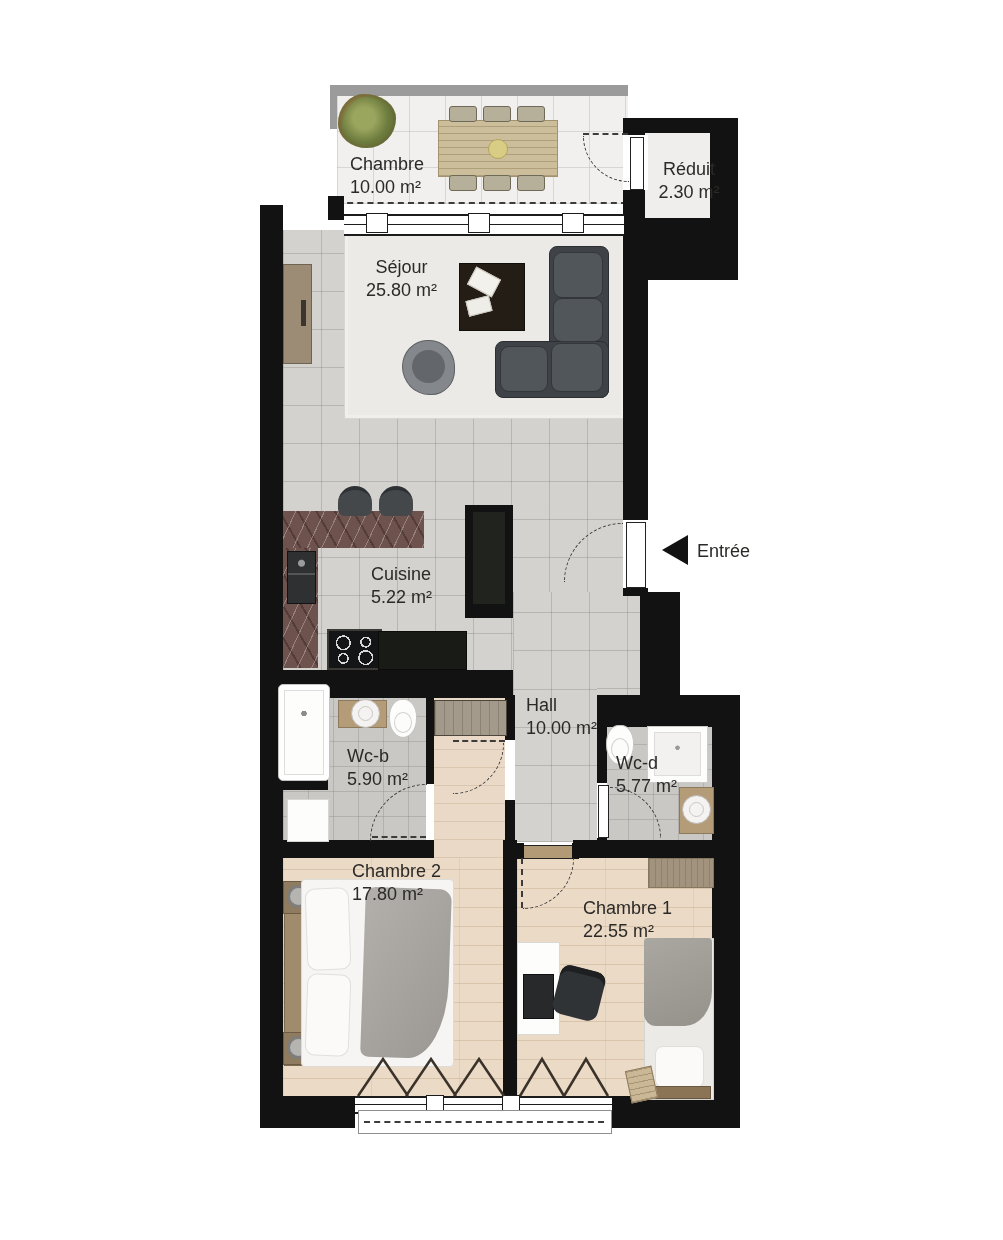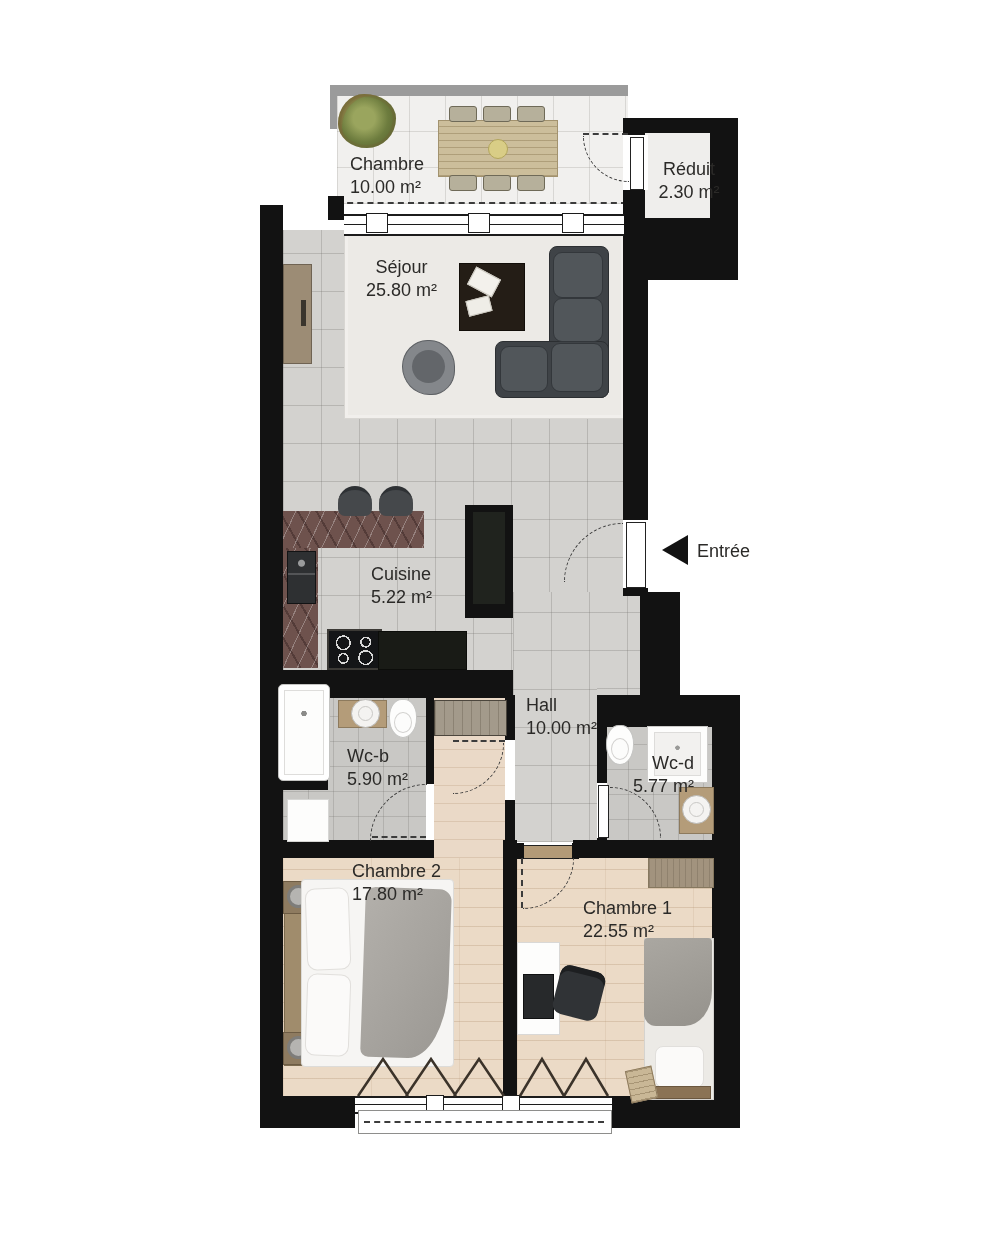--- a/index.html
+++ b/index.html
@@ -242,21 +242,21 @@
     <span>5.22 m²</span>
   </div>
   <div class="rlabel" style="left:526px;top:694px;z-index:41;">
     <span>Hall</span>
     <span>10.00 m²</span>
   </div>
   <div class="rlabel" style="left:347px;top:745px;z-index:41;">
     <span>Wc-b</span>
     <span>5.90 m²</span>
   </div>
-  <div class="rlabel" style="left:633px;top:752px;z-index:41;align-items:flex-end;">
+  <div class="rlabel" style="left:616px;top:752px;z-index:41;">
     <span>Wc-d</span>
     <span>5.77 m²</span>
   </div>
   <div class="rlabel" style="left:352px;top:860px;z-index:41;">
     <span>Chambre 2</span>
     <span>17.80 m²</span>
   </div>
   <div class="rlabel" style="left:583px;top:897px;z-index:41;">
     <span>Chambre 1</span>
     <span>22.55 m²</span>

